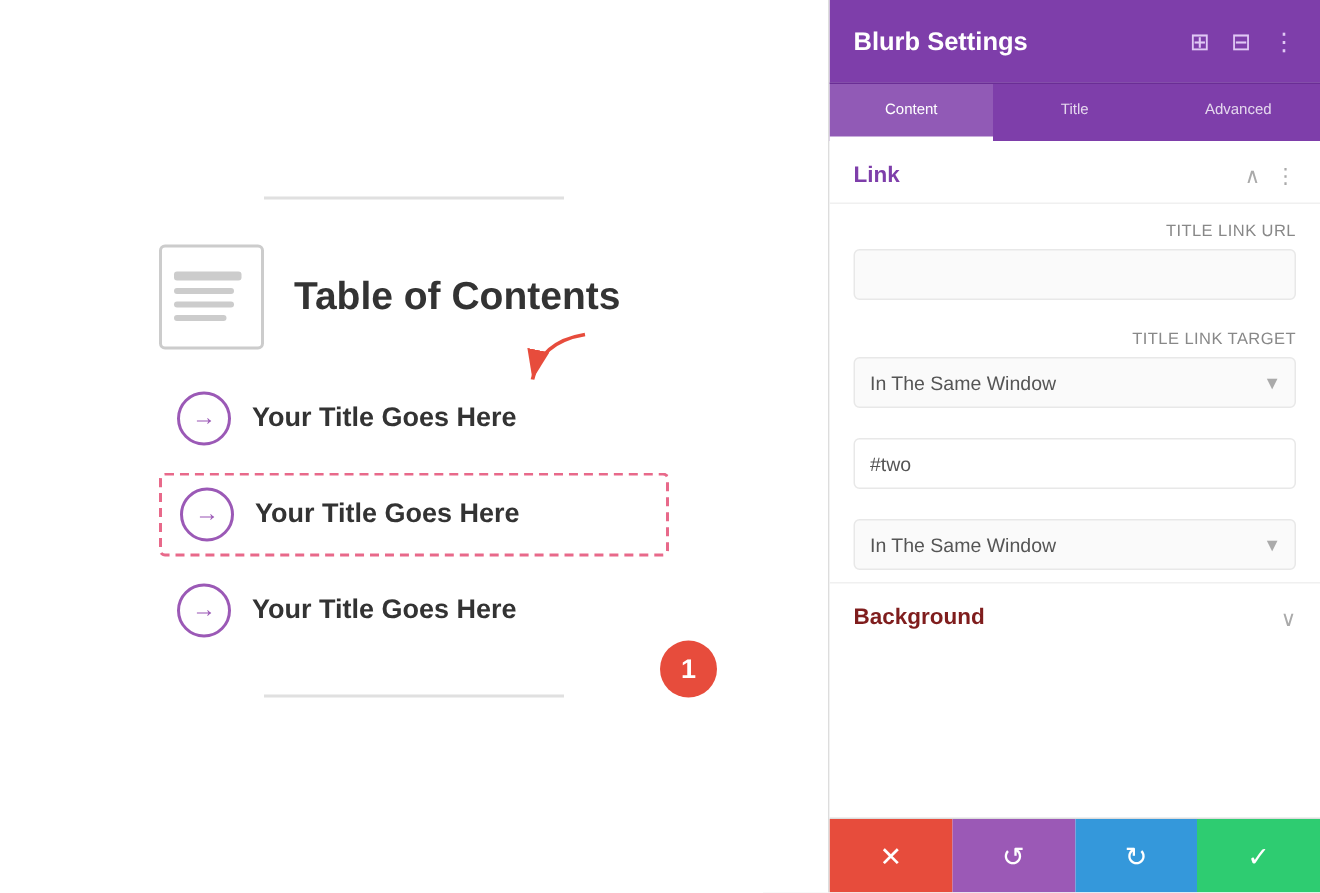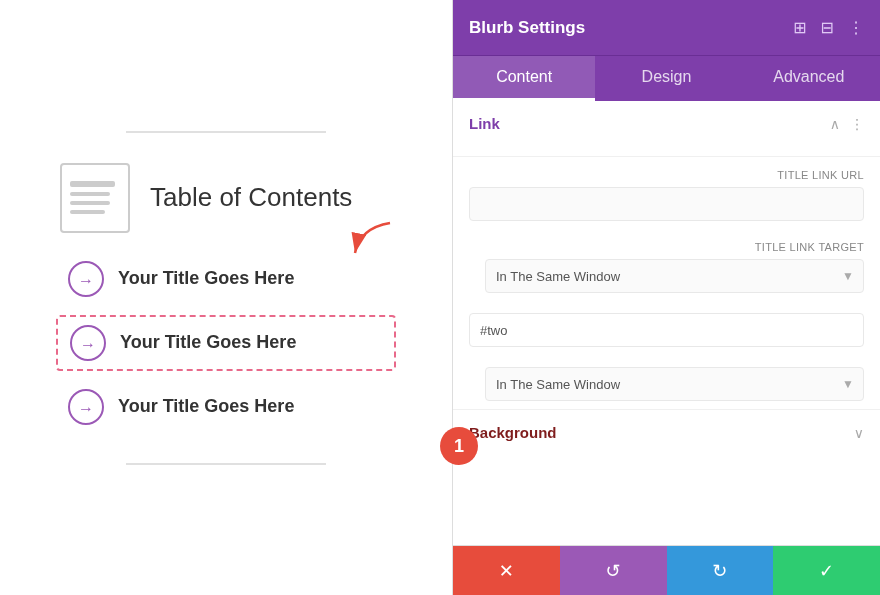--- a/index.html
+++ b/index.html
@@ -64,21 +64,21 @@
       background: #ccc;
       border-radius: 2px;
     }
     .toc-icon-line.l1 { width: 90%; height: 6px; }
     .toc-icon-line.l2 { width: 80%; height: 4px; }
     .toc-icon-line.l3 { width: 80%; height: 4px; }
     .toc-icon-line.l4 { width: 70%; height: 4px; }
 
     .toc-title {
       font-size: 26px;
-      font-weight: 400;
+      font-weight: 700;
       color: #333;
     }
 
     .toc-items {
       display: flex;
       flex-direction: column;
       gap: 10px;
       width: 100%;
       align-items: center;
     }
@@ -150,21 +150,21 @@
 
     .left-panel-line-bottom {
       width: 200px;
       height: 2px;
       background: #e0e0e0;
       margin-top: 30px;
     }
 
     
     .right-panel {
-      width: 428px;
+      width: 328px;
       background: #fff;
       display: flex;
       flex-direction: column;
       border-left: 1px solid #ddd;
       height: 595px;
       overflow: hidden;
     }
 
     
     .panel-header {
@@ -199,21 +199,21 @@
       background: #7e3eaa;
       display: flex;
       border-top: 1px solid #6a2e95;
     }
 
     .panel-tab {
       flex: 1;
       text-align: center;
       padding: 12px 8px;
       color: rgba(255,255,255,0.8);
-      font-size: 16px;
+      font-size: 10px;
       cursor: pointer;
       border-bottom: 3px solid transparent;
     }
 
     .panel-tab.active {
       color: #fff;
       background: rgba(255,255,255,0.15);
       border-bottom: 3px solid #fff;
     }
 
@@ -222,21 +222,21 @@
       flex: 1;
       overflow-y: auto;
       background: #fff;
     }
 
     
     .section-header {
       display: flex;
       align-items: center;
       justify-content: space-between;
-      padding: 14px 16px 24px;
+      padding: 14px 16px 10px;
       border-bottom: 1px solid #f0f0f0;
     }
 
     .section-title {
       font-size: 15px;
       font-weight: 600;
       color: #7e3eaa;
     }
 
     .section-header-icons {
@@ -278,21 +278,20 @@
       outline: none;
     }
 
     .form-input.has-value {
       background: #fff;
       color: #555;
     }
 
     .form-select-wrapper {
       position: relative;
-      margin-left: 16px;
     }
 
     .form-select {
       width: 100%;
       height: 34px;
       border: 1px solid #e8e8e8;
       border-radius: 4px;
       padding: 0 30px 0 10px;
       font-size: 13px;
       background: #fafafa;
@@ -421,21 +420,21 @@
       <span class="panel-header-icon">⊟</span>
       <span class="panel-header-icon">⋮</span>
     </div>
   </div>
 
   <div class="panel-tabs">
     <div class="panel-tab active">
       <span>Content</span>
     </div>
     <div class="panel-tab">
-      <span>Design</span>
+      <span>Title</span>
     </div>
     <div class="panel-tab">
       <span>Advanced</span>
     </div>
   </div>
 
   <div class="panel-content">
 
     <div class="section-header">
       <span class="section-title">Link</span>

